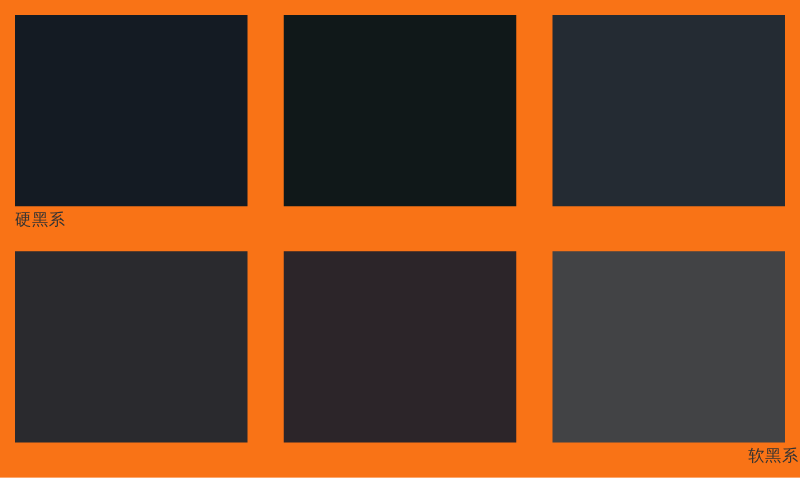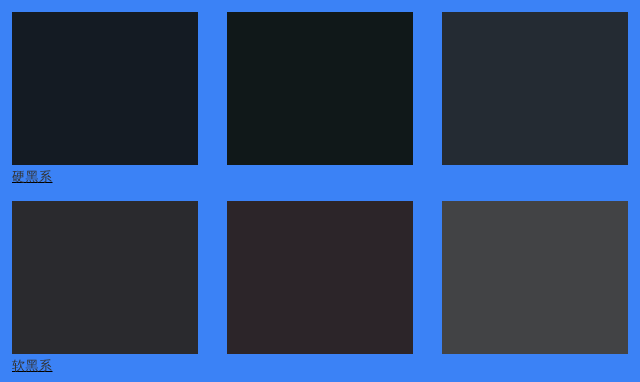--- a/index.html
+++ b/index.html
@@ -12,29 +12,29 @@
     height: 382px;
     background: #ffffff;
     font-family: "DejaVu Sans", "Liberation Sans", sans-serif;
     overflow: hidden;
   }
   .palette {
     width: 640px;
     height: 382px;
     box-sizing: border-box;
     padding: 12px 1px 0 12px;
-    background: #3b82f6;
-    text-decoration: underline;
+    background: #f97316;
   }
   .swatch-group {
     margin: 0;
     padding: 0;
   }
   .swatch-group.group-soft {
     margin-top: 14px;
+    text-align: right;
   }
   .swatch-row {
     display: flex;
     flex-direction: row;
     align-items: flex-start;
     gap: 29px;
   }
   .swatch {
     width: 186px;
     height: 153px;

